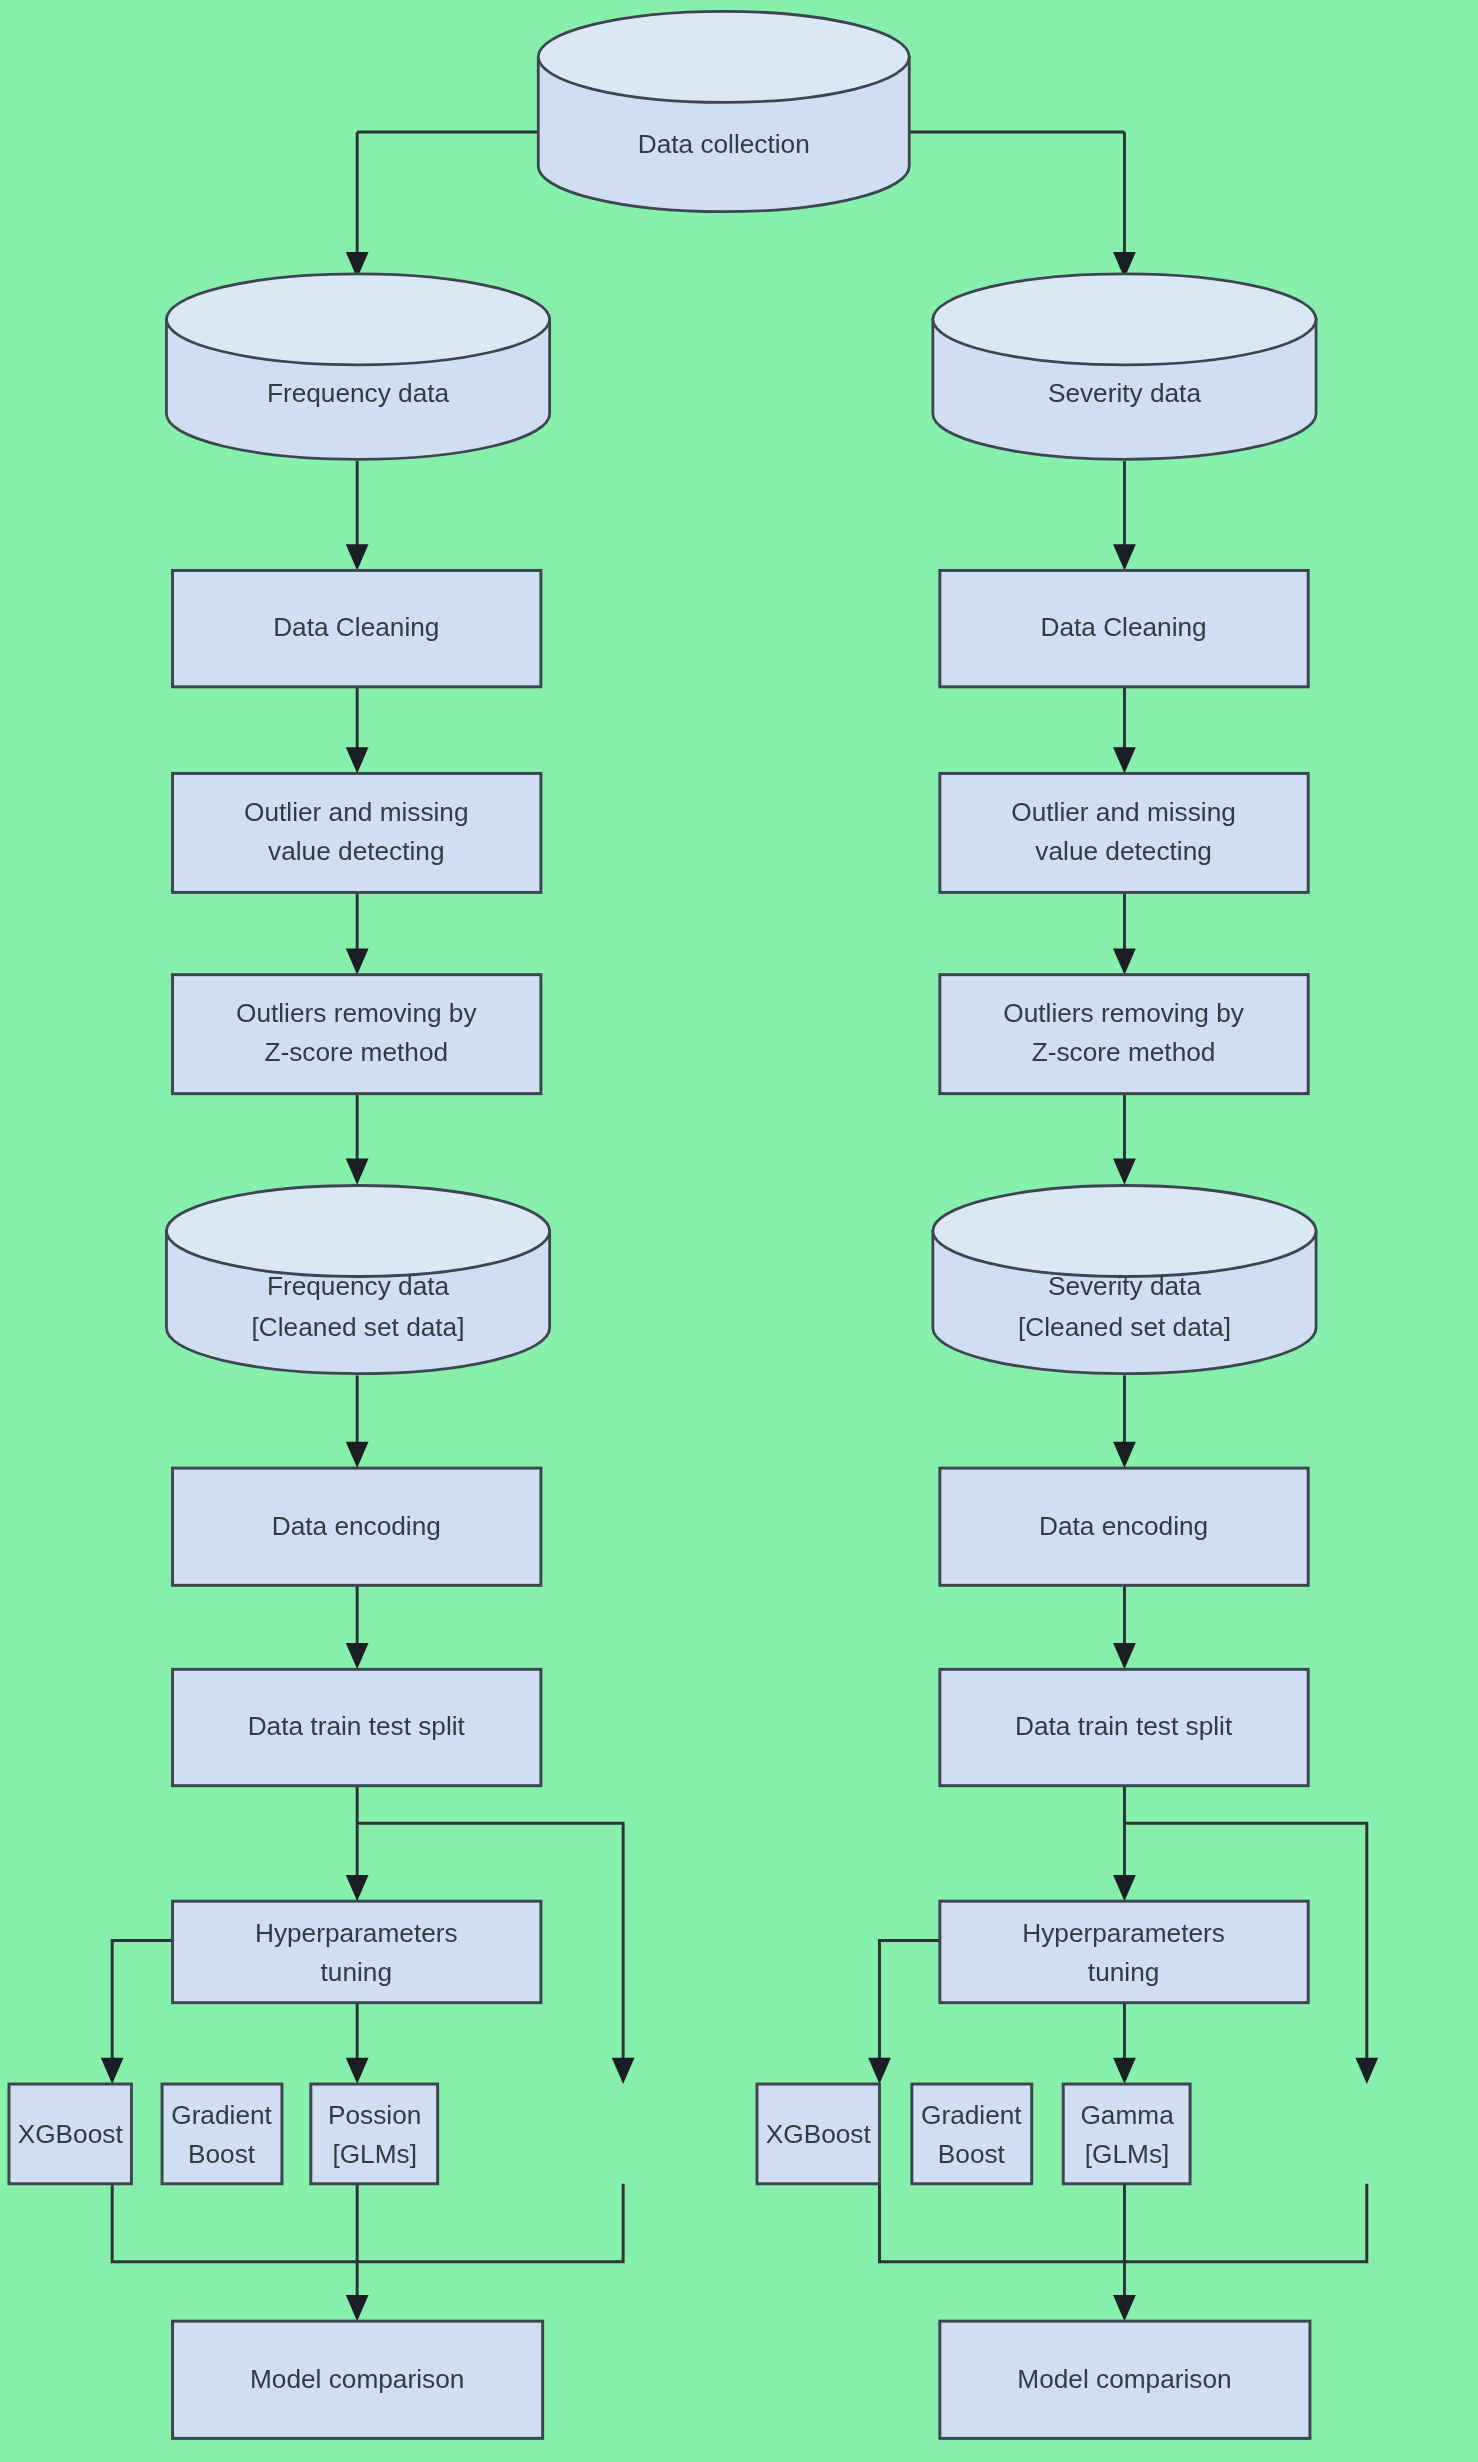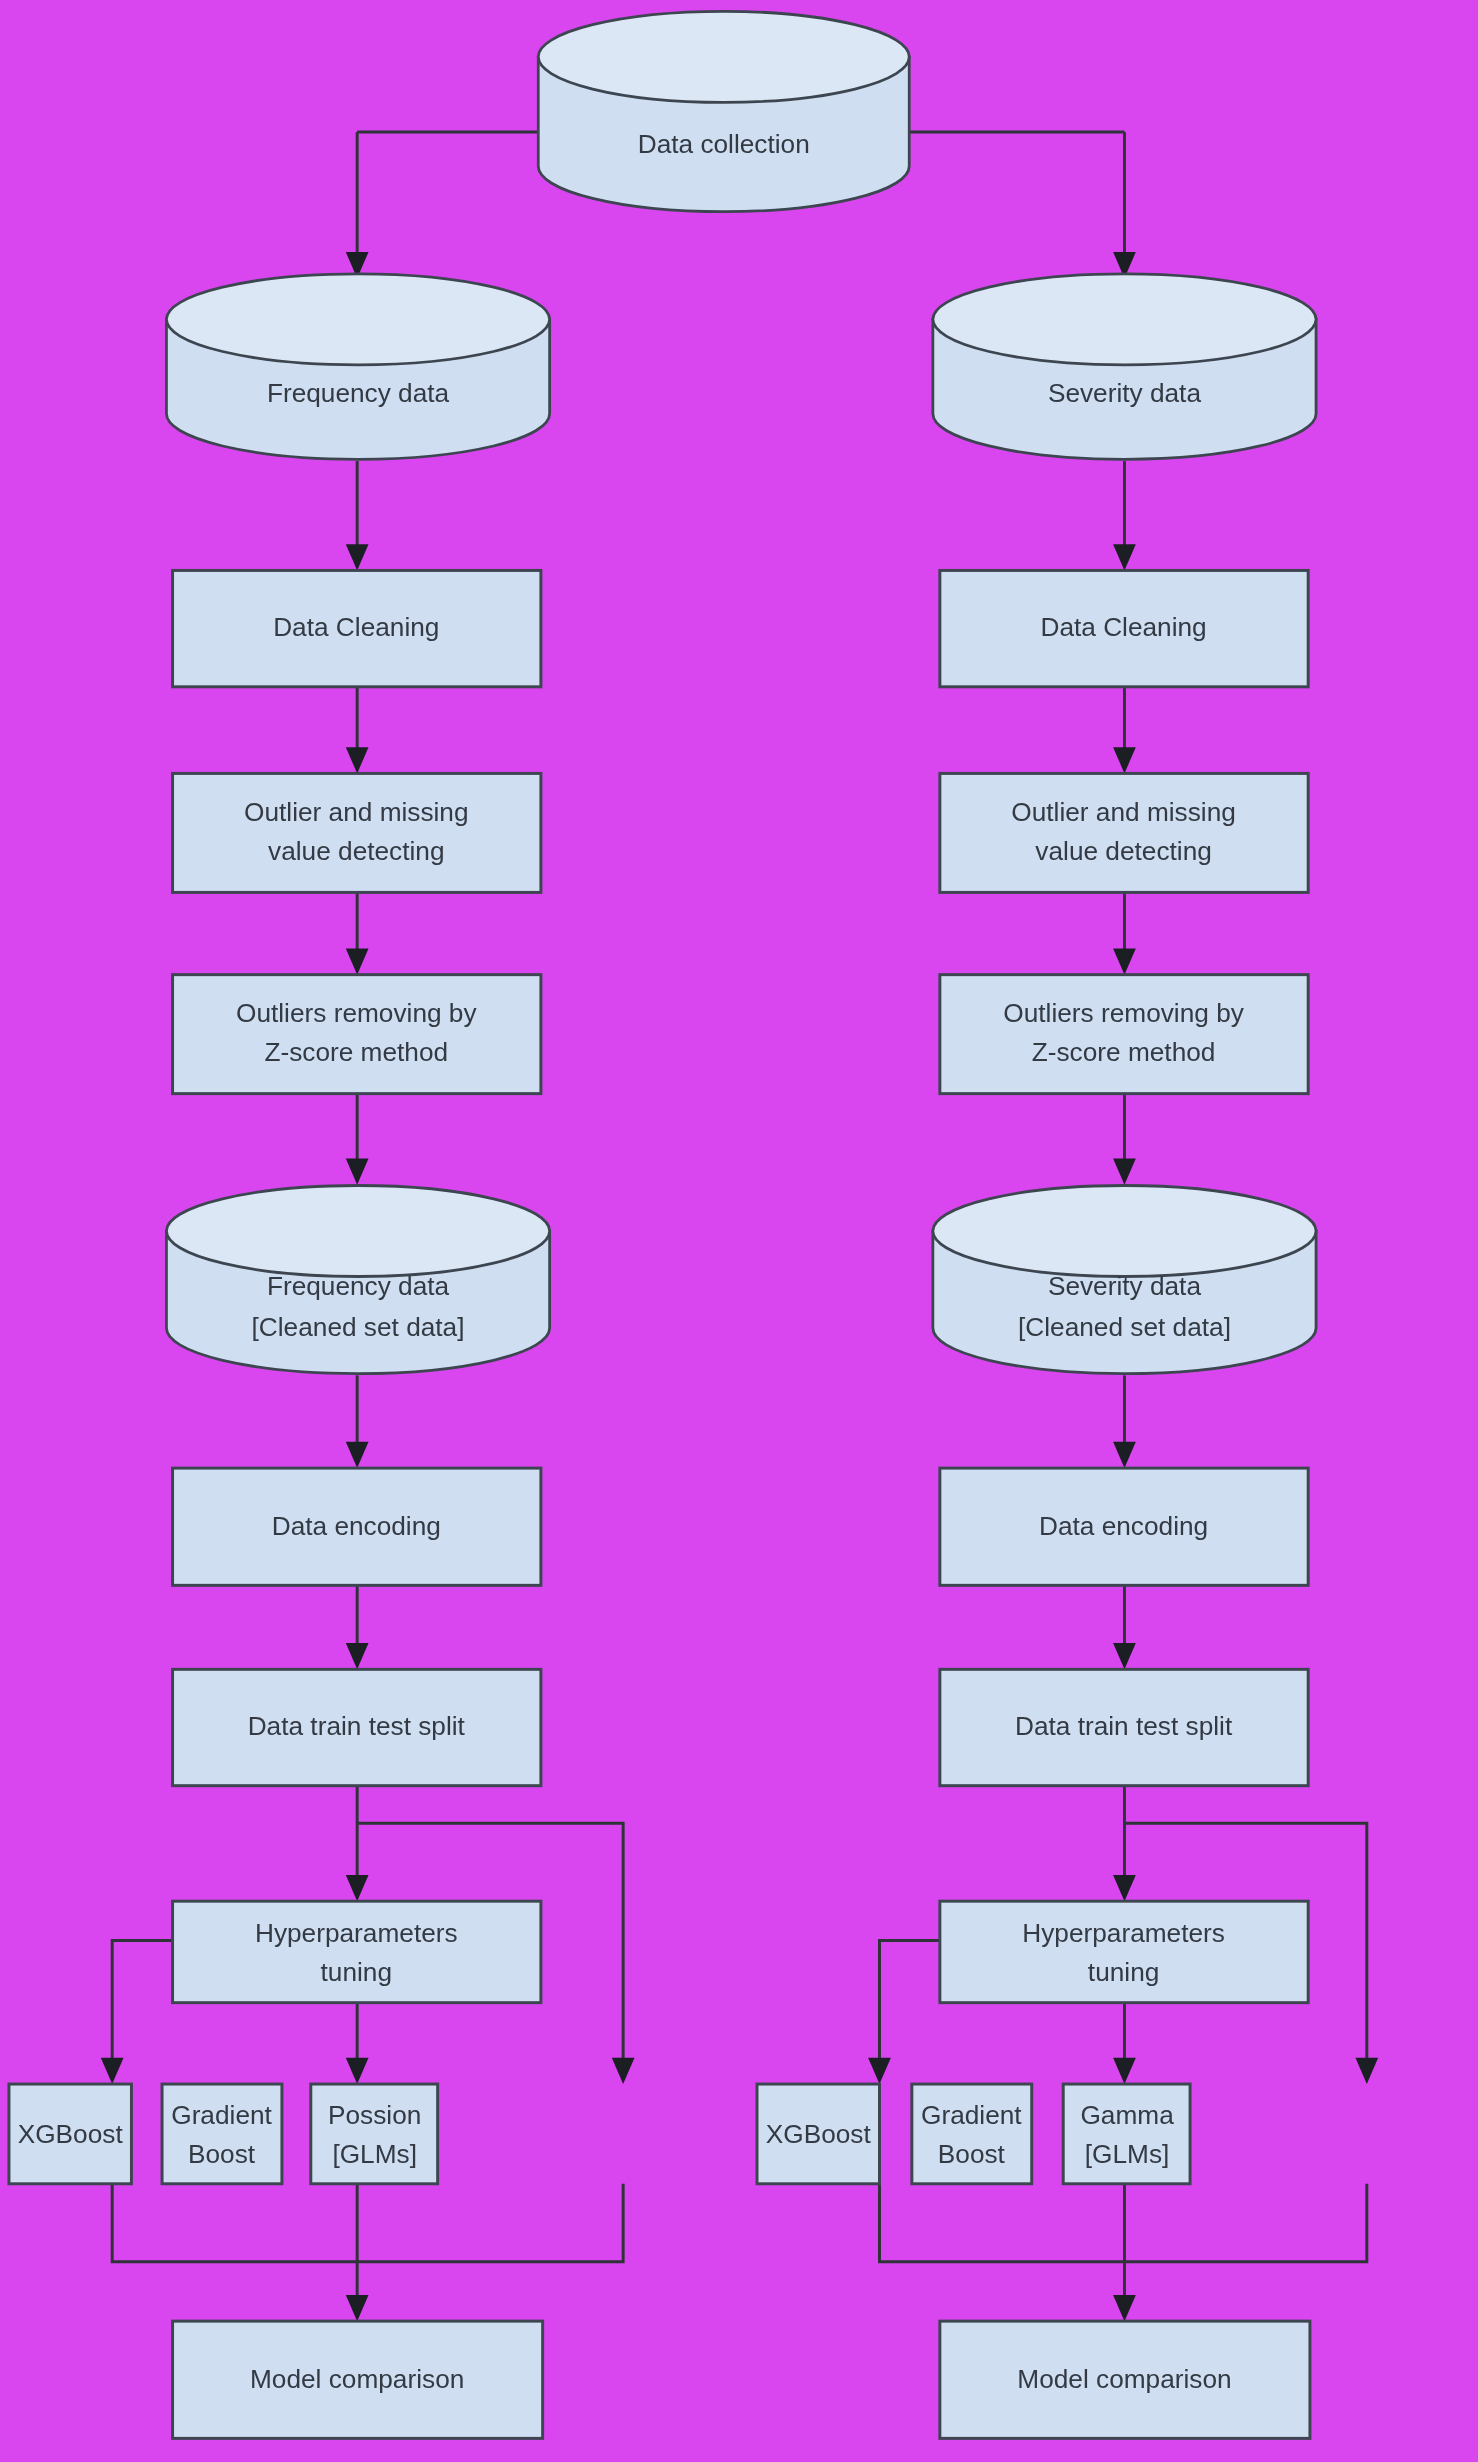--- a/index.html
+++ b/index.html
@@ -10,21 +10,21 @@
   body {
     width: 1479px;
     height: 2462px;
     font-family: "Liberation Sans", sans-serif;
     overflow: hidden;
   }
   #flowchart-root {
     position: relative;
     width: 1479px;
     height: 2462px;
-    background: #d946ef;
+    background: #86efac;
   }
   svg#chart-svg {
     position: absolute;
     top: 0;
     left: 0;
     width: 1479px;
     height: 2462px;
     display: block;
   }
   .node-label {

